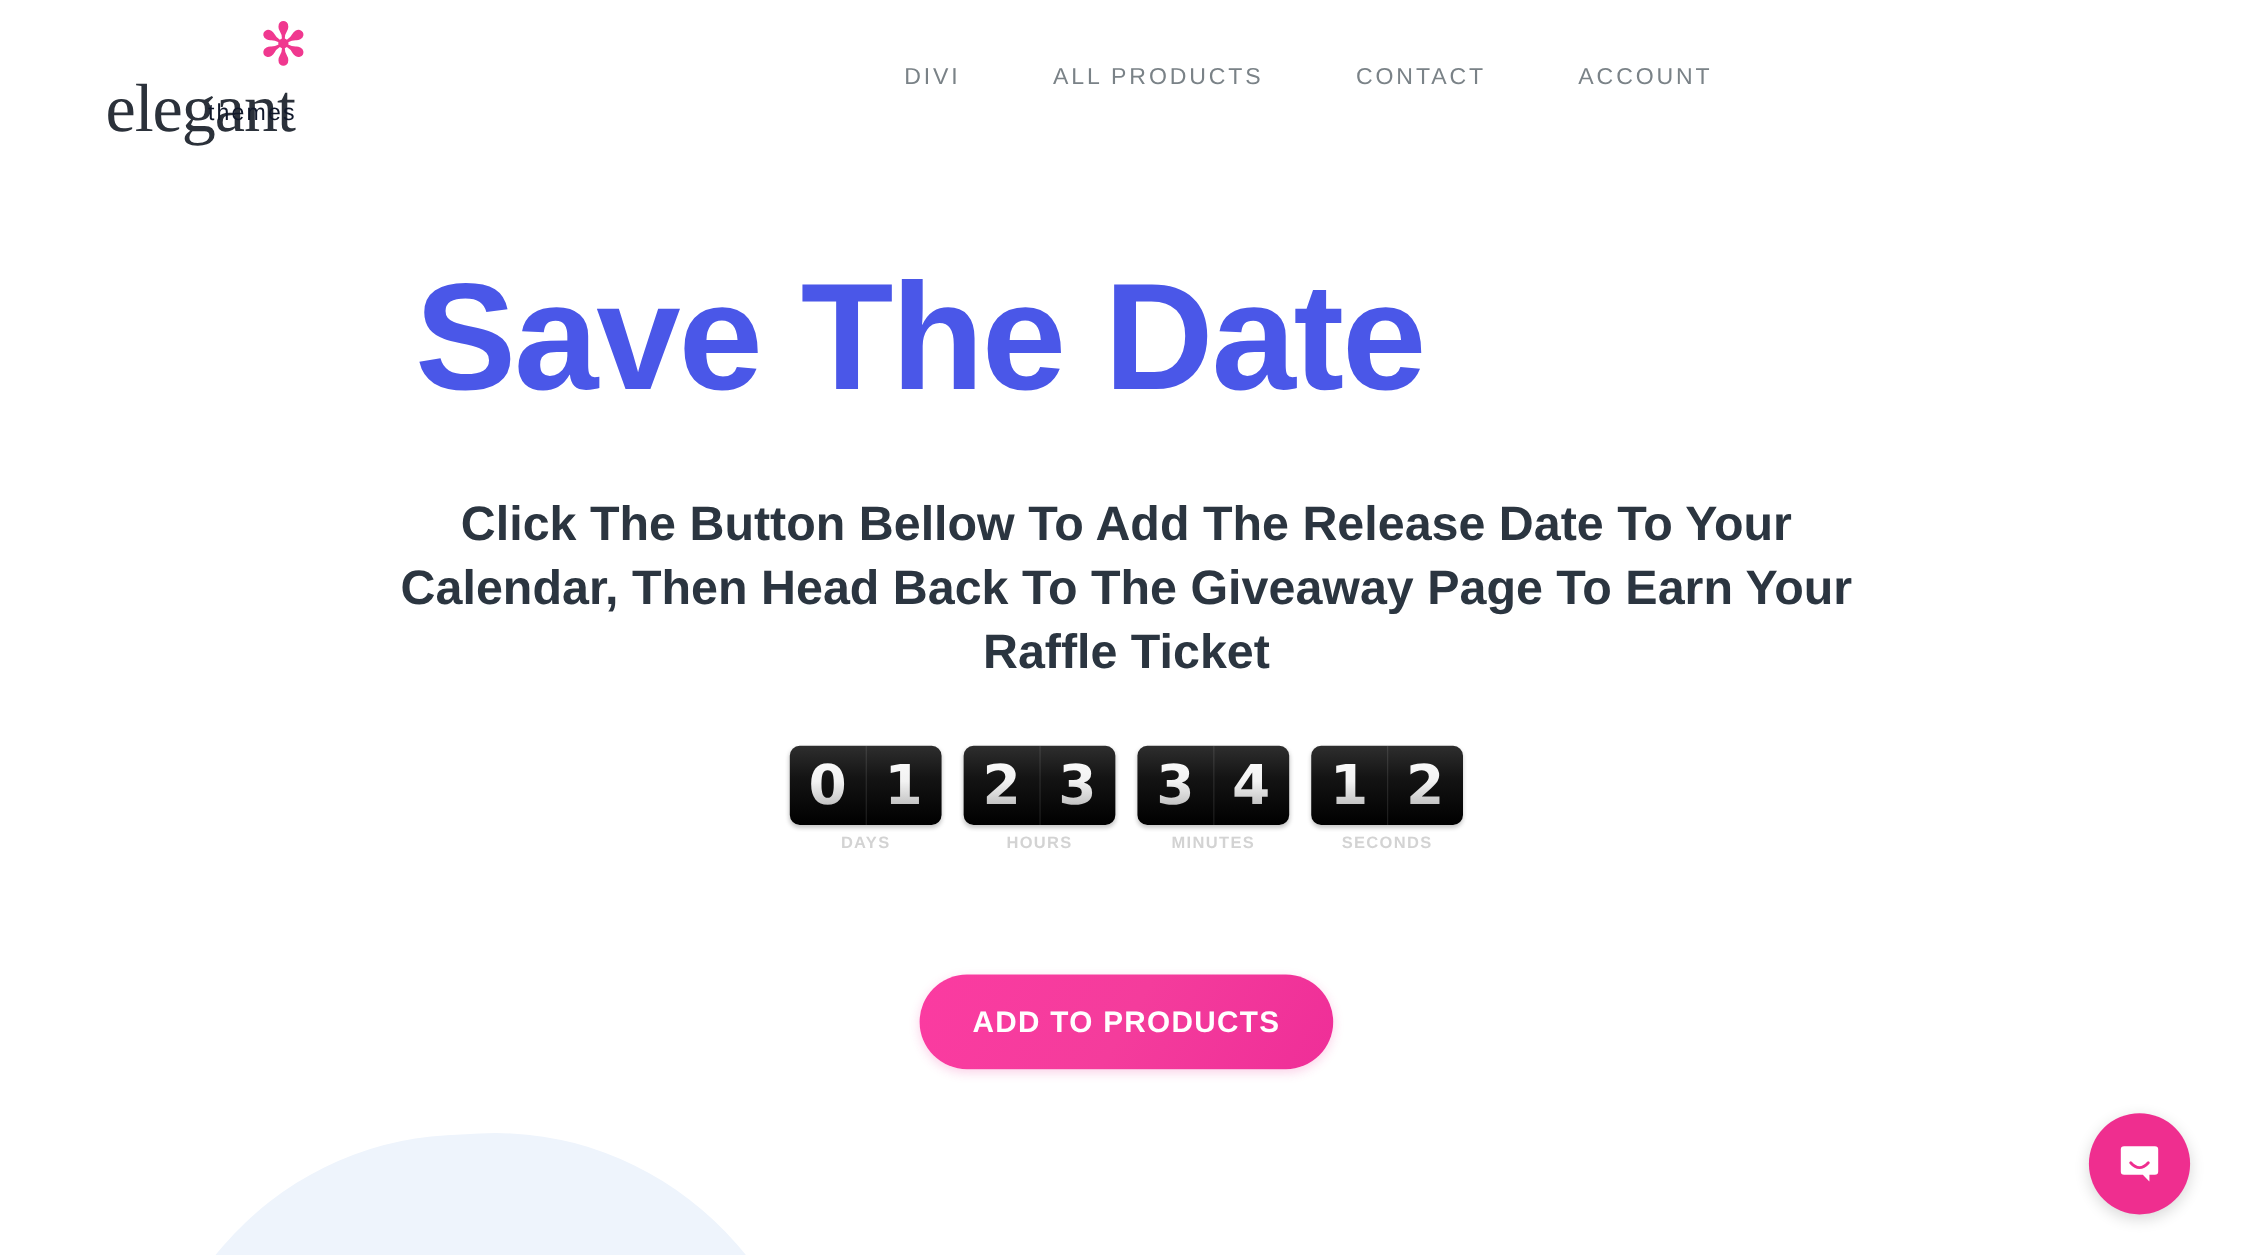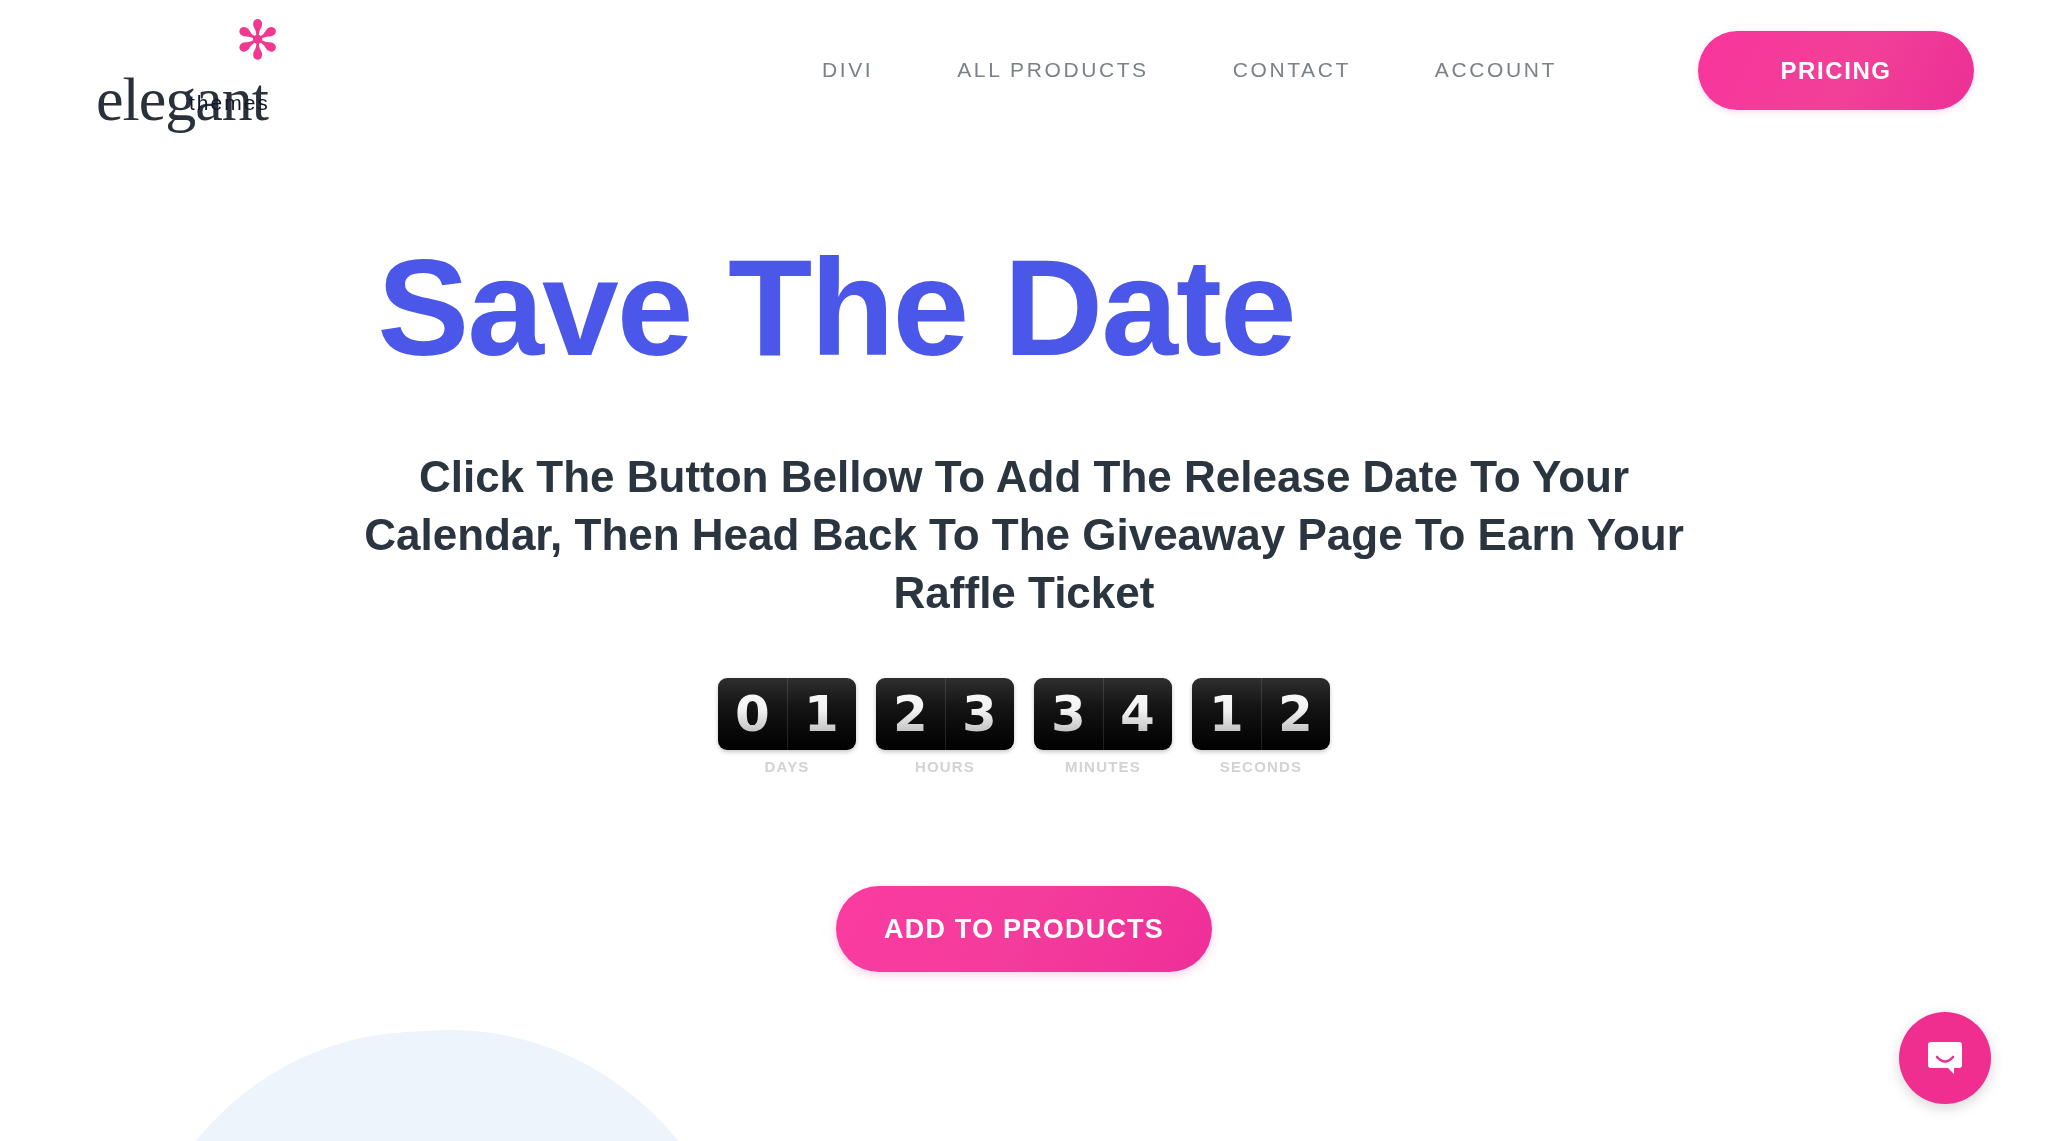--- a/index.html
+++ b/index.html
@@ -275,21 +275,20 @@
     <span class="logo-sub">themes</span>
   </a>
 
   <nav class="nav">
     <a class="nav-item" href="#">DIVI</a>
     <a class="nav-item" href="#">ALL PRODUCTS</a>
     <a class="nav-item" href="#">CONTACT</a>
     <a class="nav-item" href="#">ACCOUNT</a>
   </nav>
 
-  <button class="pricing-btn">PRICING</button>
 </header>
 
 <main class="hero">
 
   <h1 class="headline">Save The Date</h1>
 
   <p class="subhead">Click The Button Bellow To Add The Release Date To Your Calendar, Then Head Back To The Giveaway Page To Earn Your Raffle Ticket</p>
 
   <div class="countdown">
 

